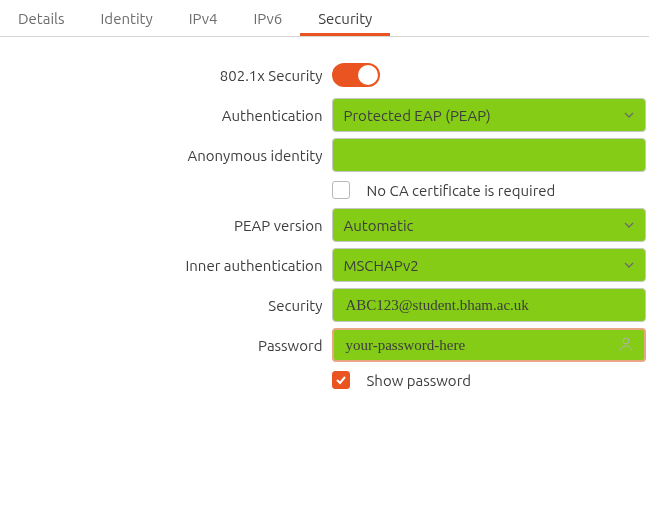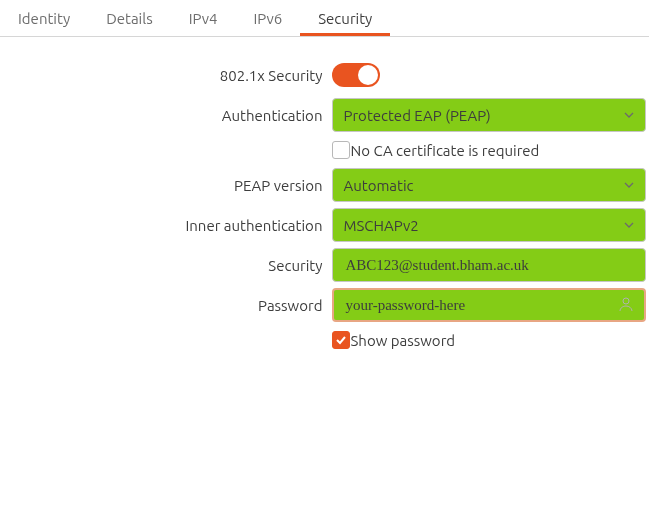--- a/index.html
+++ b/index.html
@@ -87,43 +87,43 @@
     border: none; outline: none; width: 100%;
     font-family: Liberation Serif, serif; font-size: 15px; color: #3d3d3d;
     background: transparent;
   }
   .text-in.focus {
     border: 2px solid #e8a683;
     padding: 0 9px;
   }
   .person-ico { color:#888; }
   .chk-row {
-    display: flex; align-items: center; gap: 0;
+    display: flex; align-items: center; gap: 16px;
     color: #3d3d3d;
   }
   .chk-box {
     width: 18px; height: 18px;
     border: 1px solid #b8b8b8;
     border-radius: 3px;
     background: #fff;
     display: flex; align-items: center; justify-content: center;
     cursor: pointer;
   }
   .chk-box.checked {
     background: #e95420;
     border-color: #e95420;
   }
   .chk-box.checked svg { display:block; }
 </style>
 </head>
 <body>
 
 <div class="tabs">
+  <div class="tab">Details</div>
   <div class="tab">Identity</div>
-  <div class="tab">Details</div>
   <div class="tab">IPv4</div>
   <div class="tab">IPv6</div>
   <div class="tab active">Security</div>
 </div>
 
 <div class="form">
 
   <div class="row">
     <div class="label">802.1x Security</div>
     <div class="ctrl-col">
@@ -140,20 +140,28 @@
         <span>Protected EAP (PEAP)</span>
         <span class="chev">
           <svg width="12" height="12" viewBox="0 0 12 12">
               <path d="M2 4l4 4 4-4" stroke="#6b6b6b" stroke-width="1.3" fill="none"></path>
             </svg>
         </span>
       </div>
     </div>
   </div>
 
+  <div class="row">
+    <div class="label">Anonymous identity</div>
+    <div class="ctrl-col">
+      <div class="text-in">
+        <input type="text" value="" style="">
+      </div>
+    </div>
+  </div>
 
 
   <div class="row" style="min-height:30px;">
     <div class="label"></div>
     <div class="ctrl-col">
       <div class="chk-row">
         <div class="chk-box"></div>
         <span>No CA certificate is required</span>
       </div>
     </div>

